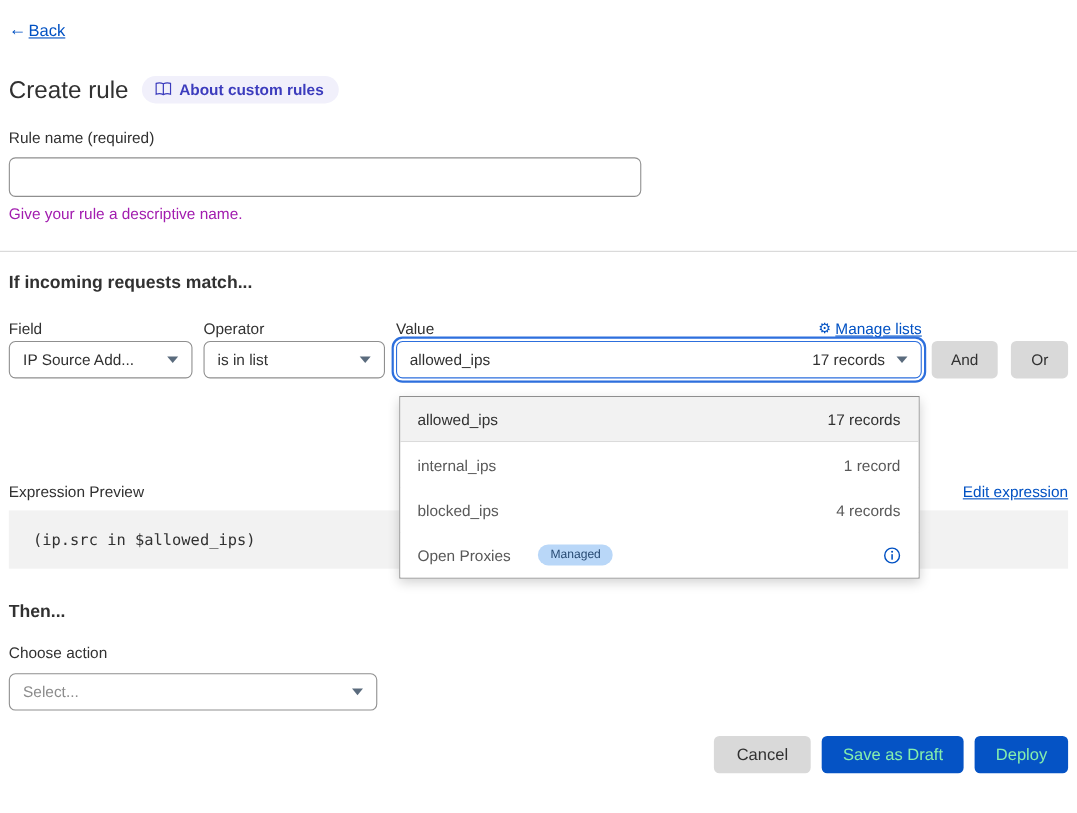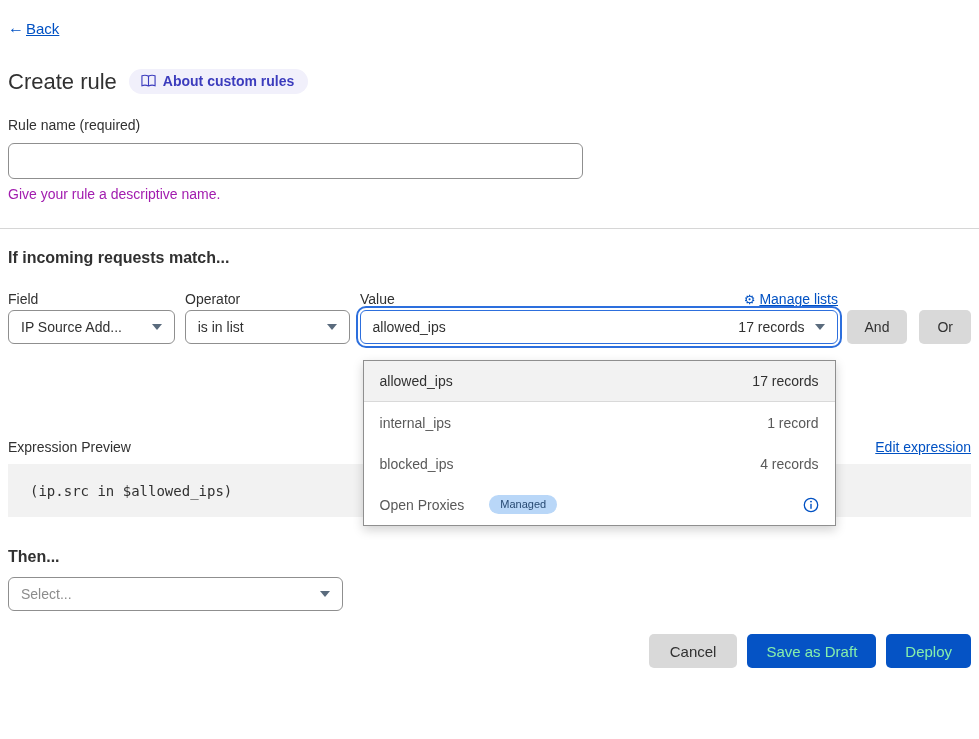--- a/index.html
+++ b/index.html
@@ -208,20 +208,21 @@
 
   <div class="expr-header">
     <span>Expression Preview</span>
     <a class="link">Edit expression</a>
   </div>
   <div class="expr-block">
     <span class="expr-code">(ip.src in $allowed_ips)</span>
   </div>
 
   <div class="section-heading" style="margin-top:31px;">Then...</div>
+  <div class="field-label" style="margin-top:18px;">Choose action</div>
   <div class="select sel-action">
     <span class="placeholder">Select...</span>
     <span class="caret"></span>
   </div>
 
   <div class="footer">
     <button class="btn btn-cancel">Cancel</button>
     <button class="btn btn-blue">Save as Draft</button>
     <button class="btn btn-blue">Deploy</button>
   </div>

